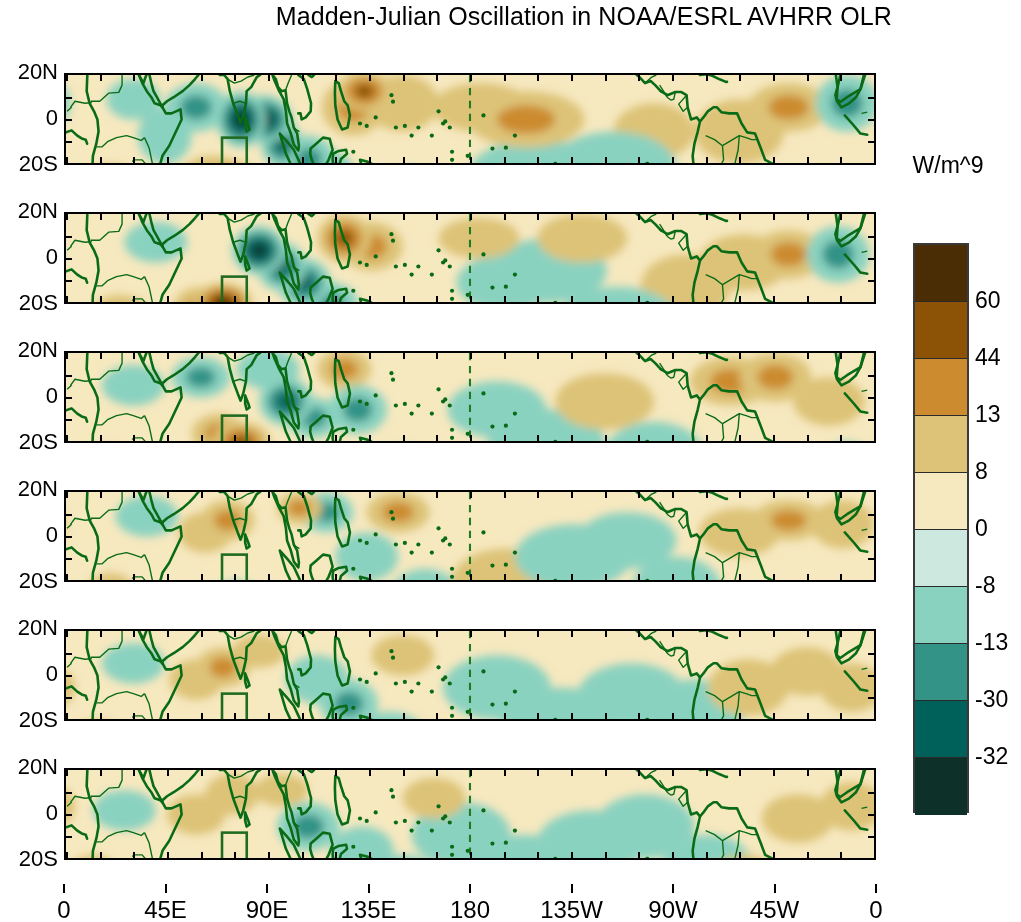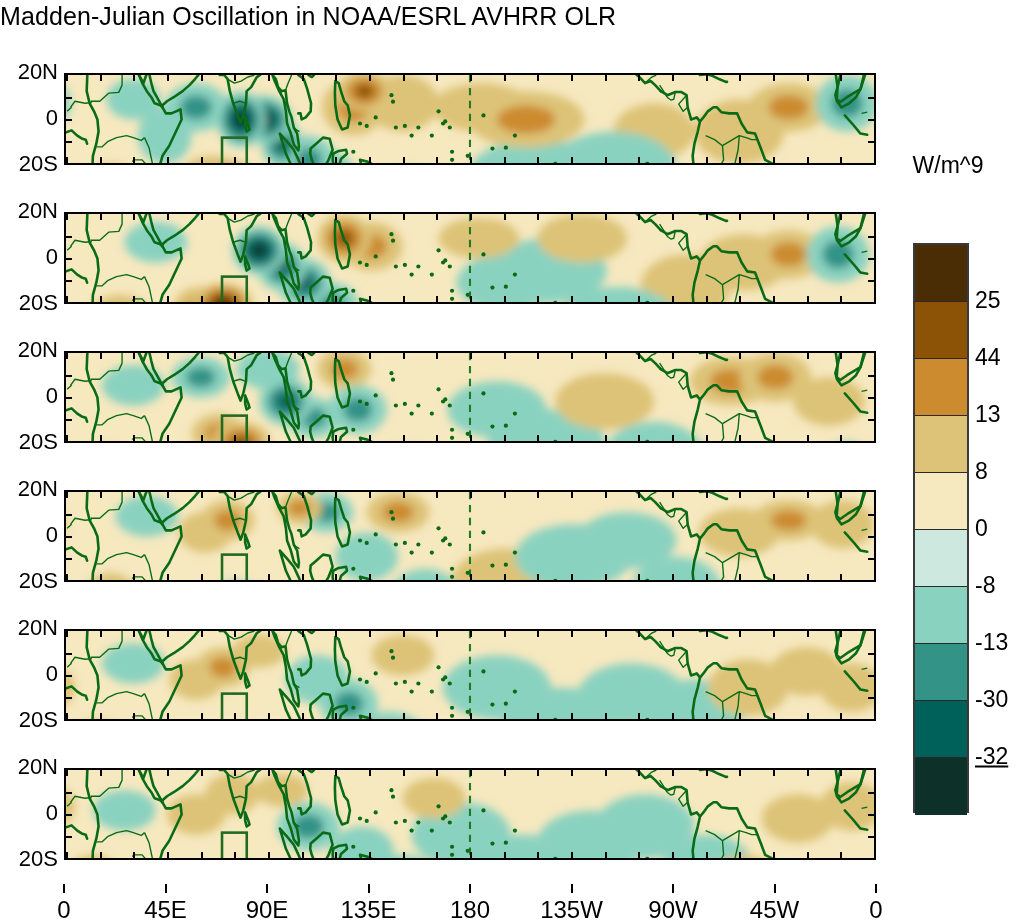--- a/index.html
+++ b/index.html
@@ -1,21 +1,21 @@
 <!DOCTYPE html>
 <html><head>
 <meta charset="utf-8">
 <style>
   html,body{margin:0;padding:0;background:#ffffff;}
   body{width:1021px;height:922px;position:relative;overflow:hidden;
        font-family:"Liberation Sans","DejaVu Sans",sans-serif;color:#000;}
 
   #fig{position:absolute;left:0;top:0;width:1021px;height:922px;}
 
-  .title{position:absolute;left:0;top:2px;width:892px;text-align:left;
+  .title{position:absolute;left:0;top:2px;width:892px;text-align:right;
          font-size:25px;letter-spacing:.1px;white-space:nowrap;}
 
   
   .panel{position:absolute;left:64px;width:812px;height:92px;}
   .plotbox{position:absolute;left:0;top:0;width:100%;height:100%;
            border:2px solid #000;box-sizing:border-box;overflow:hidden;
            background:#f2e3c2;}
 
   .plabel{position:absolute;left:2px;top:-30px;font-size:22px;white-space:nowrap;}
   .pstatus{position:absolute;right:0px;top:-30px;font-size:22px;white-space:nowrap;}
@@ -1240,24 +1240,24 @@
       <div class="cbband" style="top: 114px; background: rgb(204, 139, 46);"></div>
       <div class="cbband" style="top: 171px; background: rgb(221, 195, 119);"></div>
       <div class="cbband" style="top: 228px; background: rgb(246, 232, 191);"></div>
       <div class="cbband" style="top: 285px; background: rgb(205, 232, 223);"></div>
       <div class="cbband" style="top: 342px; background: rgb(138, 210, 192);"></div>
       <div class="cbband" style="top: 399px; background: rgb(51, 147, 135);"></div>
       <div class="cbband" style="top: 456px; background: rgb(0, 96, 90);"></div>
       <div class="cbband last" style="top: 513px; background: rgb(13, 48, 41);"></div>
     </div>
   <div id="cbticks">
-      <div class="cbtick" style="top: 300px;">25</div>
+      <div class="cbtick" style="top: 300px;">60</div>
       <div class="cbtick" style="top: 357px;">44</div>
       <div class="cbtick" style="top: 414px;">13</div>
       <div class="cbtick" style="top: 471px;">8</div>
       <div class="cbtick" style="top: 528px;">0</div>
       <div class="cbtick" style="top: 585px;">-8</div>
       <div class="cbtick" style="top: 642px;">-13</div>
       <div class="cbtick" style="top: 699px;">-30</div>
-      <div class="cbtick" style="top: 756px; text-decoration: underline;">-32</div>
+      <div class="cbtick" style="top: 756px;">-32</div>
     </div>
 
 </div>
 
 </body></html>

